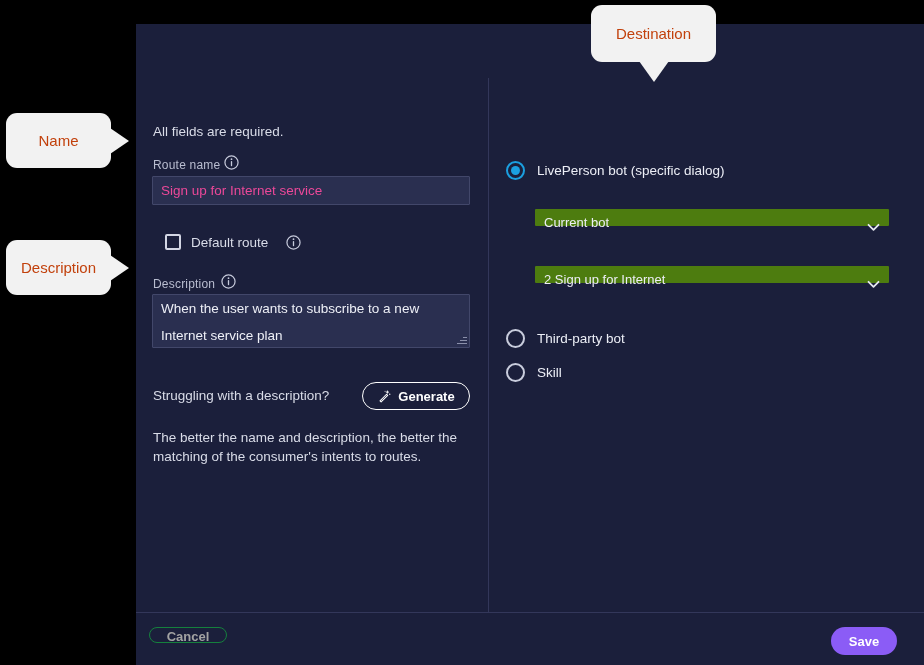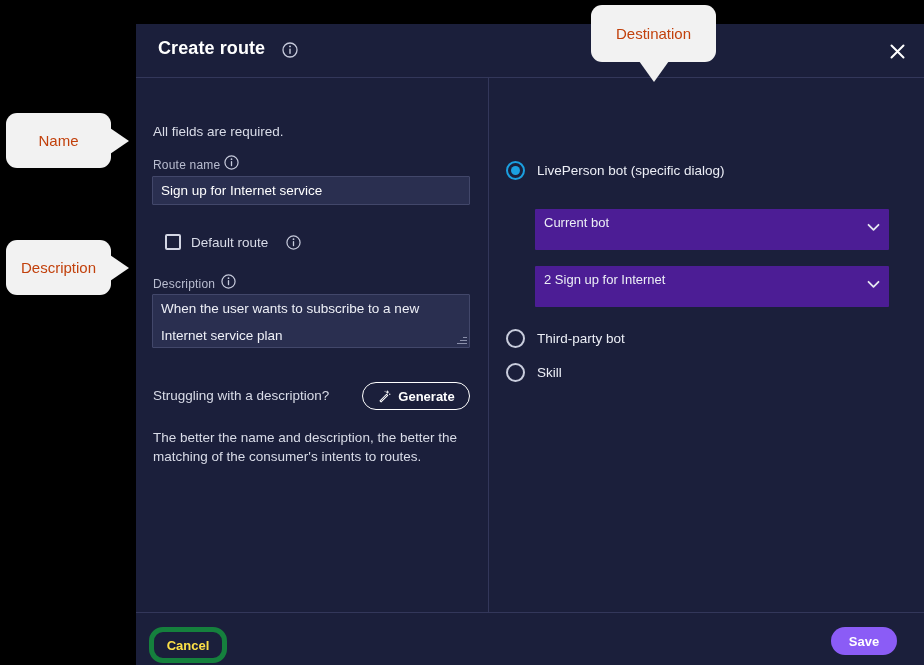--- a/index.html
+++ b/index.html
@@ -120,21 +120,21 @@
   #route-name-input {
     position: absolute;
     left: 16px;
     top: 98px;
     width: 318px;
     height: 29px;
     background: #2a2f50;
     border: 1px solid #42476a;
     border-radius: 1px;
     box-sizing: border-box;
-    color: #ffffff;
+    color: #ec4899;
     font-family: "Liberation Sans", sans-serif;
     font-size: 13.5px;
     padding: 0 8px;
     outline: none;
   }
 
   #default-route-row {
     position: absolute;
     left: 16px;
     top: 156px;
@@ -284,22 +284,22 @@
     background: #1b9fe0;
   }
   .radio-label {
     font-size: 13.5px;
     color: #eceef6;
   }
   .select-box {
     position: absolute;
     left: 46px;
     width: 354px;
-    height: 41px;
-    background: #4c1d95;
+    height: 17px;
+    background: #4d7c0f;
     border: none;
     border-radius: 1px;
     box-sizing: border-box;
     cursor: pointer;
   }
   #select-bot { top: 131px; }
   #select-dialog { top: 188px; }
   .select-value {
     position: absolute;
     left: 9px;
@@ -322,25 +322,25 @@
     width: 100%;
     height: 53px;
     border-top: 1px solid #33375a;
     box-sizing: border-box;
   }
   #cancel-button {
     position: absolute;
     left: 13px;
     top: 14px;
     width: 78px;
-    height: 36px;
-    border: 5px solid #15803d;
+    height: 16px;
+    border: 1px solid #15803d;
     border-radius: 14px;
     background: transparent;
-    color: #fde047;
+    color: #a3a3a3;
     font-family: "Liberation Sans", sans-serif;
     font-size: 13px;
     font-weight: bold;
     cursor: pointer;
     box-sizing: border-box;
   }
   #save-button {
     position: absolute;
     right: 27px;
     top: 14px;
@@ -408,35 +408,20 @@
     width: 125px;
     height: 57px;
     justify-content: center;
   }
 </style>
 </head>
 <body>
 
 <div id="modal">
 
-  <div id="modal-header">
-    <div id="modal-title">Create route</div>
-    <span id="title-info" class="info-icon">
-      <svg width="16" height="16" viewBox="0 0 16 16">
-        <circle cx="8" cy="8" r="7" fill="none" stroke="#c6cadb" stroke-width="1.3"></circle>
-        <circle cx="8" cy="4.4" r="0.95" fill="#c6cadb"></circle>
-        <rect x="7.3" y="6.5" width="1.4" height="5.4" rx="0.6" fill="#c6cadb"></rect>
-      </svg>
-    </span>
-    <div id="close-button">
-      <svg width="17" height="17" viewBox="0 0 17 17">
-        <path d="M2.5 2.5 L14.5 14.5 M14.5 2.5 L2.5 14.5" stroke="#ffffff" stroke-width="2" stroke-linecap="round"></path>
-      </svg>
-    </div>
-  </div>
 
   <div id="left-pane">
 
     <div id="all-fields-note">All fields are required.</div>
 
     <div id="route-name-label" class="field-label">Route name</div>
     <span id="route-name-info" class="info-icon">
       <svg width="15" height="15" viewBox="0 0 16 16">
         <circle cx="8" cy="8" r="7" fill="none" stroke="#c6cadb" stroke-width="1.3"></circle>
         <circle cx="8" cy="4.4" r="0.95" fill="#c6cadb"></circle>

